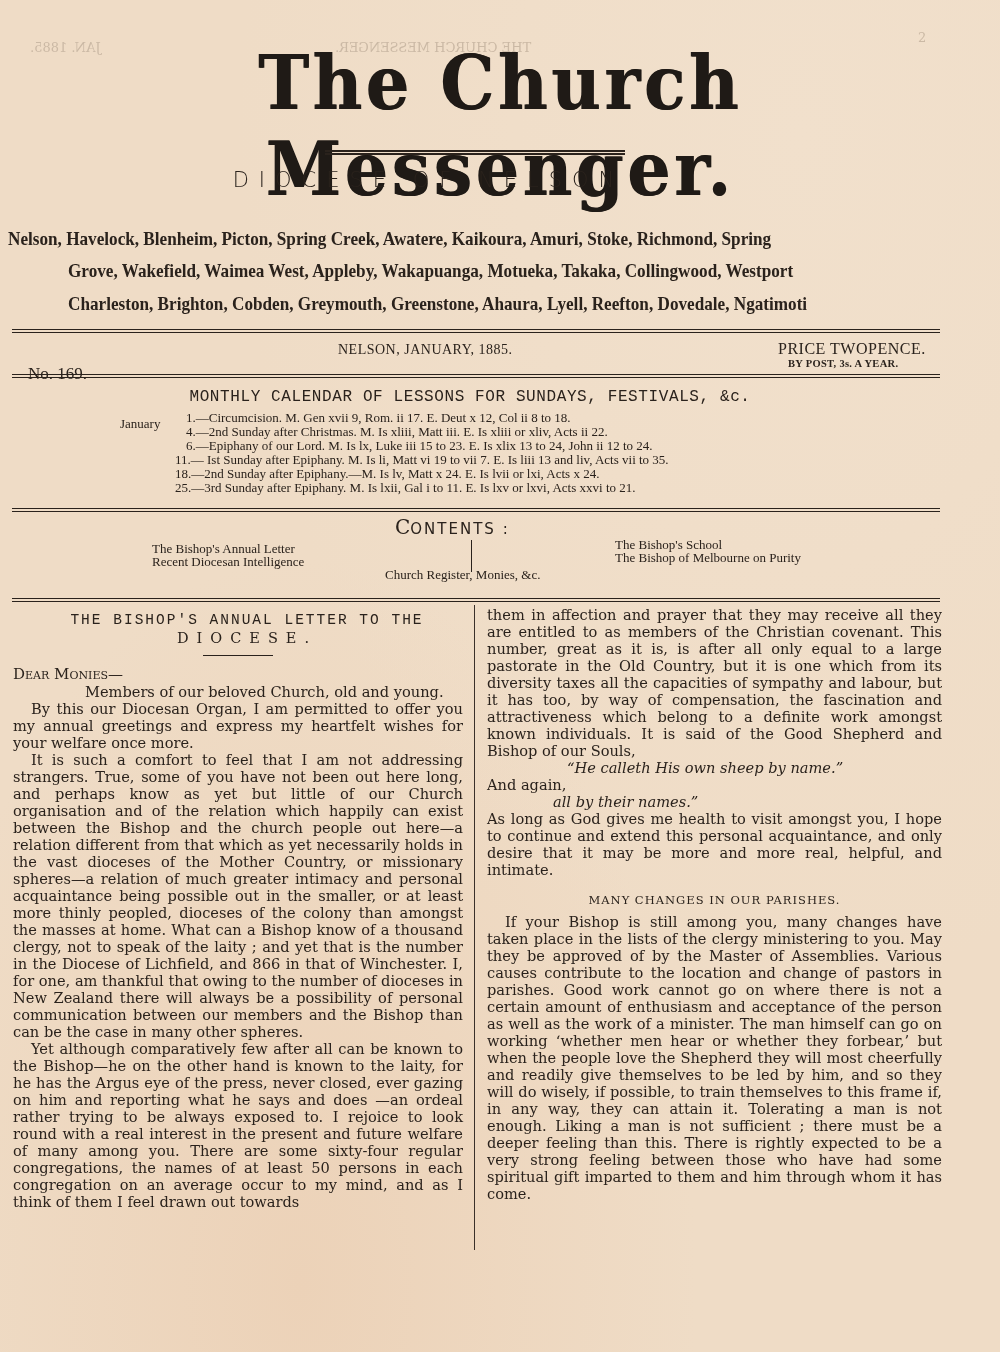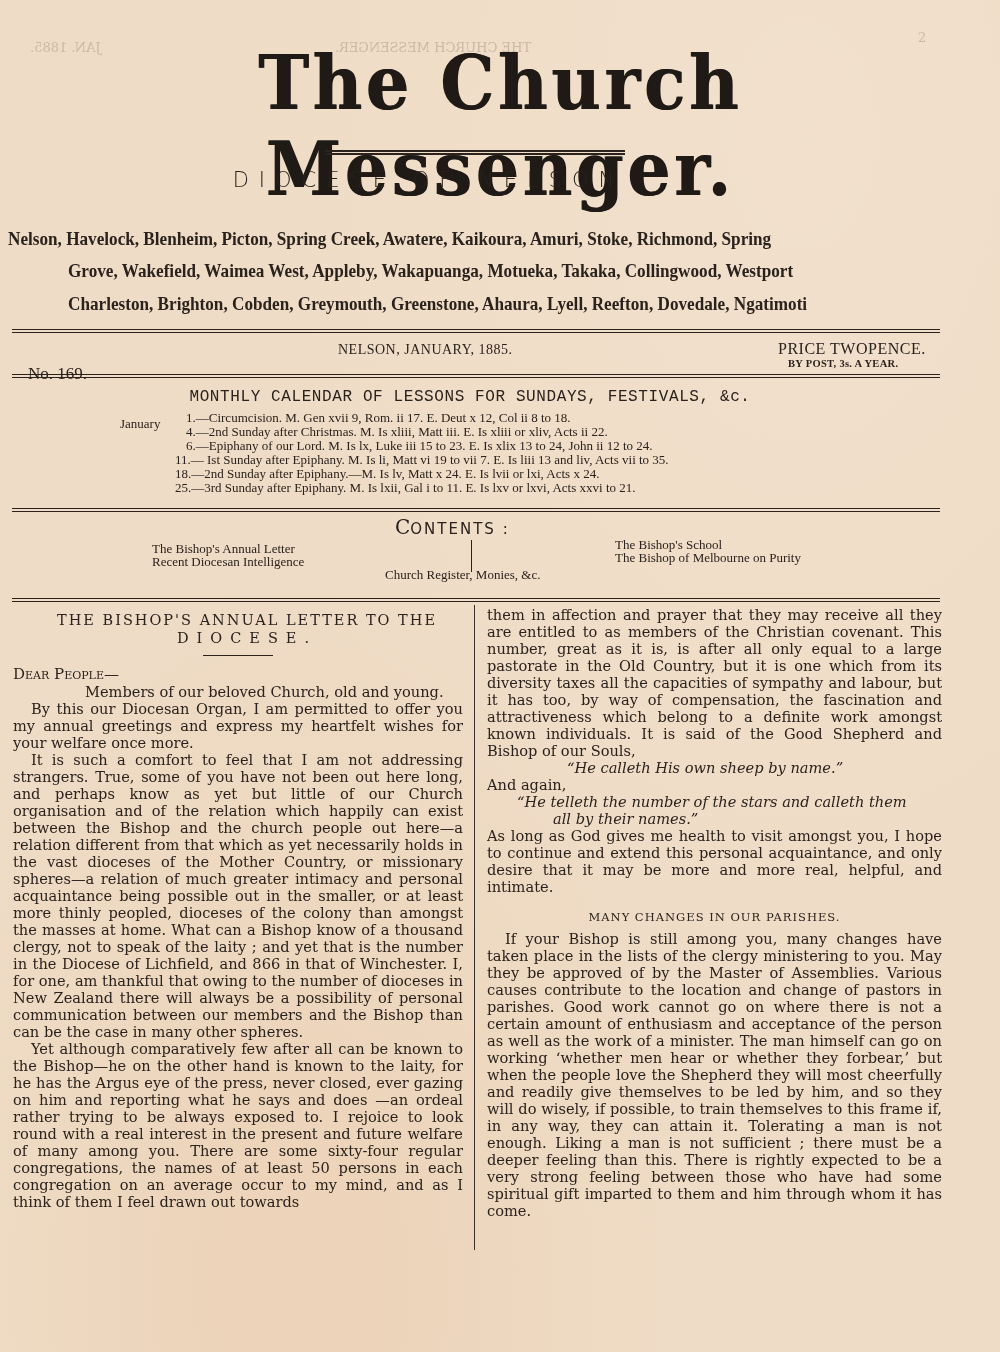--- a/index.html
+++ b/index.html
@@ -43,21 +43,21 @@
   .contents-title { left:395px; top:515px; font-family:"DejaVu Sans", sans-serif; font-size:15px; letter-spacing:2px; }
   .contents-title .big { font-size:20px; font-family:"DejaVu Serif", serif; letter-spacing:0; }
   .ct { font-family:"Liberation Serif", serif; font-size:13px; white-space:nowrap; }
   .ct-div { left:471px; top:540px; width:1px; height:32px; background:#2a221c; }
   .col-div { left:474px; top:605px; width:1px; height:645px; background:#3a302a; }
   .col { font-family:"DejaVu Serif", serif; font-size:14.6px; line-height:17px; color:#2a221c; text-align:justify; }
   .col p { margin:0; text-indent:18px; }
   .col p.ni { text-indent:0; }
   .left-col { left:13px; width:450px; top:611px; }
   .right-col { left:487px; width:455px; top:606px; }
-  .head1 { text-align:center; font-size:14.5px; letter-spacing:2px; margin:0; line-height:18px; }
+  .head1 { text-align:center; font-size:14.5px; letter-spacing:2px; margin:0; line-height:18px;font-family:Liberation Mono, monospace; }
   .head1b { text-align:center; font-size:14.5px; letter-spacing:8px; margin:0; line-height:18px; }
   .smallrule { width:70px; height:0; border-top:1.5px solid #2a221c; margin:8px auto 10px auto; }
   .salute { font-variant:small-caps; font-size:15px; margin:0; }
   .salute2 { margin:0 0 8px 0; padding-left:72px; text-indent:0 !important; }
   .quote { font-style:italic; text-indent:0 !important; }
   .q1 { padding-left:80px; }
   .q2 { padding-left:30px; }
   .q3 { padding-left:66px; }
   .sub { text-align:center; font-size:11.5px; letter-spacing:1px; margin:14px 0 4px 0 !important; text-indent:0 !important; }
   .reg { font-style:italic; text-align:center !important; text-indent:0 !important; margin-top:4px !important; }
@@ -107,29 +107,28 @@
 <div class="abs ct" style="left:615px;top:550px;">The Bishop of Melbourne on Purity</div>
 
 <div class="abs dbl-rule r4"></div>
 
 <div class="abs col-div"></div>
 
 <div class="abs col left-col">
   <p class="head1">THE BISHOP'S ANNUAL LETTER TO THE</p>
   <p class="head1b">DIOCESE.</p>
   <div class="smallrule"></div>
-  <p class="salute ni">Dear People—</p>
+  <p class="salute ni">Dear Monies—</p>
   <p class="salute2">Members of our beloved Church, old and young.</p>
   <p>By this our Diocesan Organ, I am permitted to offer you my annual greetings and express my heartfelt wishes for your welfare once more.</p>
   <p>It is such a comfort to feel that I am not addressing strangers. True, some of you have not been out here long, and perhaps know as yet but little of our Church organisation and of the relation which happily can exist between the Bishop and the church people out here—a relation different from that which as yet necessarily holds in the vast dioceses of the Mother Country, or missionary spheres—a relation of much greater intimacy and personal acquaintance being possible out in the smaller, or at least more thinly peopled, dioceses of the colony than amongst the masses at home. What can a Bishop know of a thousand clergy, not to speak of the laity ; and yet that is the number in the Diocese of Lichfield, and 866 in that of Winchester. I, for one, am thankful that owing to the number of dioceses in New Zealand there will always be a possibility of personal communication between our members and the Bishop than can be the case in many other spheres.</p>
   <p>Yet although comparatively few after all can be known to the Bishop—he on the other hand is known to the laity, for he has the Argus eye of the press, never closed, ever gazing on him and reporting what he says and does —an ordeal rather trying to be always exposed to. I rejoice to look round with a real interest in the present and future welfare of many among you. There are some sixty-four regular congregations, the names of at least 50 persons in each congregation on an average occur to my mind, and as I think of them I feel drawn out towards</p>
 </div>
 
 <div class="abs col right-col">
   <p class="ni">them in affection and prayer that they may receive all they are entitled to as members of the Christian covenant. This number, great as it is, is after all only equal to a large pastorate in the Old Country, but it is one which from its diversity taxes all the capacities of sympathy and labour, but it has too, by way of compensation, the fascination and attractiveness which belong to a definite work amongst known individuals. It is said of the Good Shepherd and Bishop of our Souls,</p>
   <p class="quote q1">“He calleth His own sheep by name.”</p>
   <p class="ni">And again,</p>
-  <p class="quote q2">“He telleth the number of the stars and calleth them</p>
   <p class="quote q3">all by their names.”</p>
   <p class="ni">As long as God gives me health to visit amongst you, I hope to continue and extend this personal acquaintance, and only desire that it may be more and more real, helpful, and intimate.</p>
   <p class="sub">MANY CHANGES IN OUR PARISHES.</p>
   <p>If your Bishop is still among you, many changes have taken place in the lists of the clergy ministering to you. May they be approved of by the Master of Assemblies. Various causes contribute to the location and change of pastors in parishes. Good work cannot go on where there is not a certain amount of enthusiasm and acceptance of the person as well as the work of a minister. The man himself can go on working ‘whether men hear or whether they forbear,’ but when the people love the Shepherd they will most cheerfully and readily give themselves to be led by him, and so they will do wisely, if possible, to train themselves to this frame if, in any way, they can attain it. Tolerating a man is not enough. Liking a man is not sufficient ; there must be a deeper feeling than this. There is rightly expected to be a very strong feeling between those who have had some spiritual gift imparted to them and him through whom it has come.</p>
 </div>
 
 </body></html>

